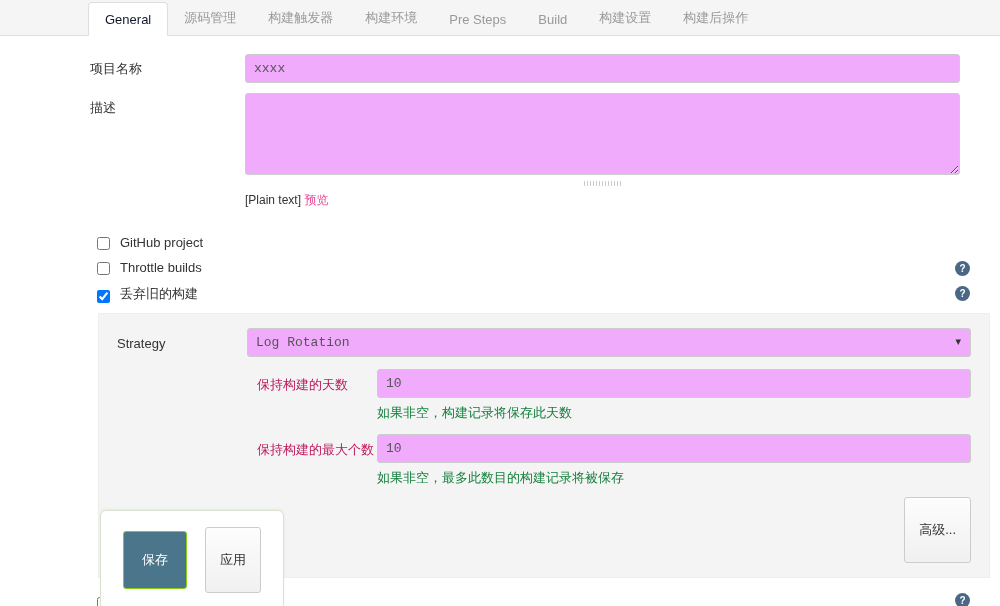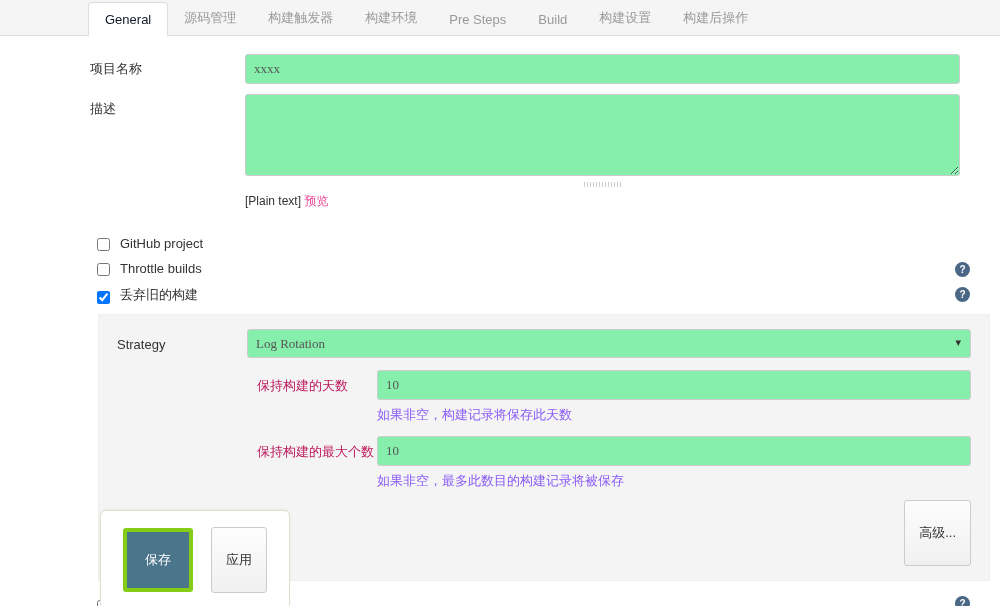--- a/index.html
+++ b/index.html
@@ -7,42 +7,42 @@
   .viewport{width:1000px;height:606px;position:relative;overflow:hidden}
   
   .tabs{display:flex;align-items:flex-end;border-bottom:1px solid #ddd;background:#f5f5f5;height:36px;padding-left:88px}
   .tab{padding:9px 16px 8px;color:#999;cursor:pointer;font-size:13px;white-space:nowrap}
   .tab.active{background:#fff;border:1px solid #ddd;border-bottom:1px solid #fff;border-radius:4px 4px 0 0;color:#0f172a;margin-bottom:-1px}
   
   .content{padding:18px 40px 0 90px}
   .row{display:flex;margin-bottom:10px}
   .lbl{width:155px;padding-top:6px;color:#333}
   .field{flex:1}
-  input.text, textarea, select{width:100%;border:1px solid #ccc;border-radius:3px;padding:6px 8px;font-family:Liberation Serif, serif;font-size:13px;color:#555;background:#86efac}
+  input.text, textarea, select{width:100%;border:1px solid #ccc;border-radius:3px;padding:6px 8px;font-family:Liberation Mono, monospace;font-size:13px;color:#555;background:#f0abfc}
   textarea{height:82px;resize:both}
   .hint{margin-top:6px;font-size:12px;color:#333}
   a.link{color:#ec4899;text-decoration:none;cursor:pointer}
   .drag-handle{width:38px;height:5px;margin:3px auto 0;background:repeating-linear-gradient(90deg,#ccc 0 1px,transparent 1px 3px)}
   
   .opts{padding:6px 22px 0 97px}
   .opt{display:flex;align-items:flex-end;margin:10px 0;position:relative}
   .opt input[type=checkbox]{margin:0 10px 0 0;width:13px;height:13px}
   .help{position:absolute;right:8px;top:1px;width:15px;height:15px;border-radius:50%;background:#4a6785;color:#fff;display:flex;align-items:center;justify-content:center;font-size:10px;font-weight:bold;cursor:pointer}
   
   .panel{background:#f4f4f4;border:1px solid #eee;border-radius:0;margin:4px 10px 14px 98px;padding:14px 18px 14px 18px}
   .panel .row .lbl{width:130px;padding-top:8px}
   .sub{display:flex;margin:12px 0 4px 140px}
   .sublbl{width:120px;padding-top:7px;color:#be185d}
   .subfld{flex:1}
-  .subhelp{margin:6px 0 4px 260px;color:#8b5cf6;font-size:13px}
+  .subhelp{margin:6px 0 4px 260px;color:#15803d;font-size:13px}
   .adv-row{display:flex;justify-content:flex-end;margin-top:10px}
   .btn{padding:23px 14px;border:1px solid #ccc;border-radius:3px;background:linear-gradient(#fdfdfd,#f0f0f0);color:#333;cursor:pointer;font-size:13px}
   
   .footer{position:absolute;left:100px;bottom:-4px;display:flex;gap:18px;align-items:center;background:#fff;border:1px solid #d7e3cf;border-radius:6px;padding:16px 22px;box-shadow:0 -1px 3px rgba(0,0,0,0.05)}
-  .btn-primary{background:#4b758b;border:4px solid #84cc16;color:#fff;padding:19px 18px;border-radius:3px;cursor:pointer;font-size:13px}
+  .btn-primary{background:#4b758b;border:1px solid #84cc16;color:#fff;padding:19px 18px;border-radius:3px;cursor:pointer;font-size:13px}
   select{appearance:none;-webkit-appearance:none;background-image:none;padding-right:24px;position:relative}
   .select-wrap{position:relative}
   .select-wrap::after{content:"▾";position:absolute;right:10px;top:7px;color:#333;pointer-events:none;font-size:11px}
   .cut{color:#888}
 </style>
 </head>
 <body>
 <div class="viewport">
 
 <div class="tabs">

